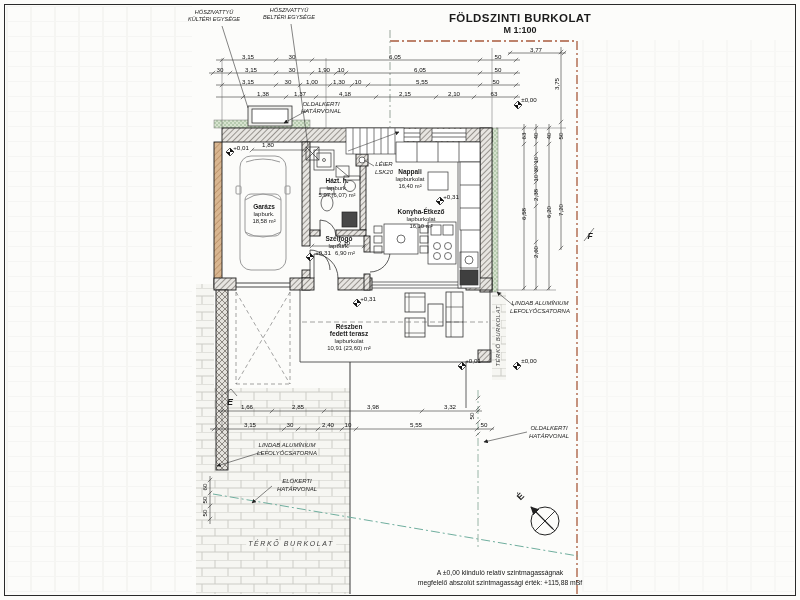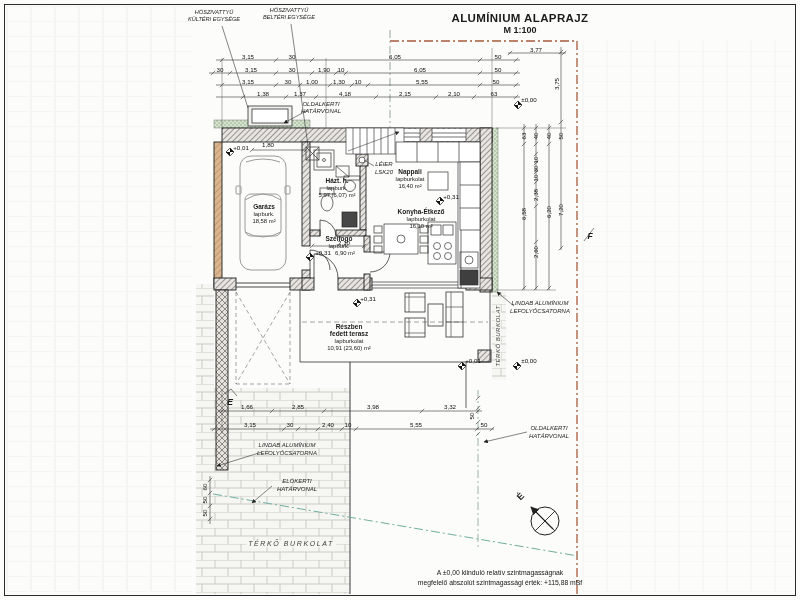--- a/index.html
+++ b/index.html
@@ -254,21 +254,21 @@
       <use href="#elev" x="517" y="366"></use>
     </g>
 
     <g stroke="#222" fill="none">
       <circle cx="545" cy="521" r="14" stroke-width="1"></circle>
       <path d="M535,511L555,531M555,511L535,531" stroke-width="0.9"></path>
       <path d="M553,529L531,507" stroke-width="1.2" marker-end="url(#arr)"></path>
     </g>
   </svg>
 
-  <span class="lbl t1" style="left:520px;top:18px">ALUMÍNIUM ALAPRAJZ</span>
+  <span class="lbl t1" style="left:520px;top:18px">FÖLDSZINTI BURKOLAT</span>
   <span class="lbl t2" style="left:520px;top:31px">M 1:100</span>
 
   <span class="lbl ann sm" style="left:214px;top:13px">HŐSZIVATTYÚ</span>
   <span class="lbl ann sm" style="left:214px;top:20px">KÜLTÉRI EGYSÉGE</span>
   <span class="lbl ann sm" style="left:289px;top:11px">HŐSZIVATTYÚ</span>
   <span class="lbl ann sm" style="left:289px;top:18px">BELTÉRI EGYSÉGE</span>
   <span class="lbl ann" style="left:321px;top:104px">OLDALKERTI</span>
   <span class="lbl ann" style="left:321px;top:111px">HATÁRVONAL</span>
   <span class="lbl ann" style="left:549px;top:428px">OLDALKERTI</span>
   <span class="lbl ann" style="left:549px;top:436px">HATÁRVONAL</span>

